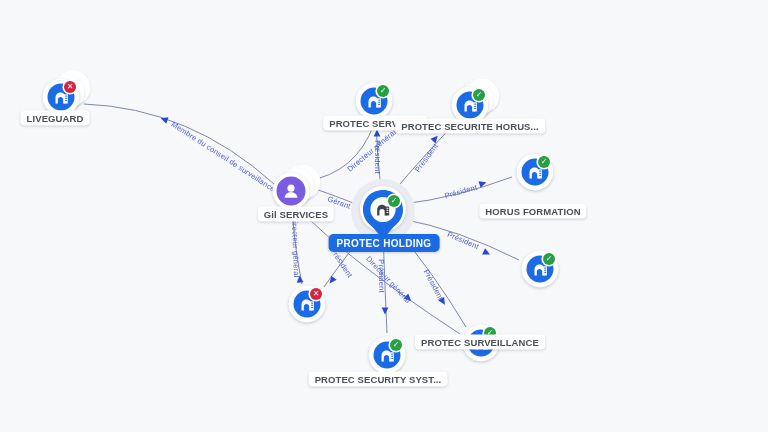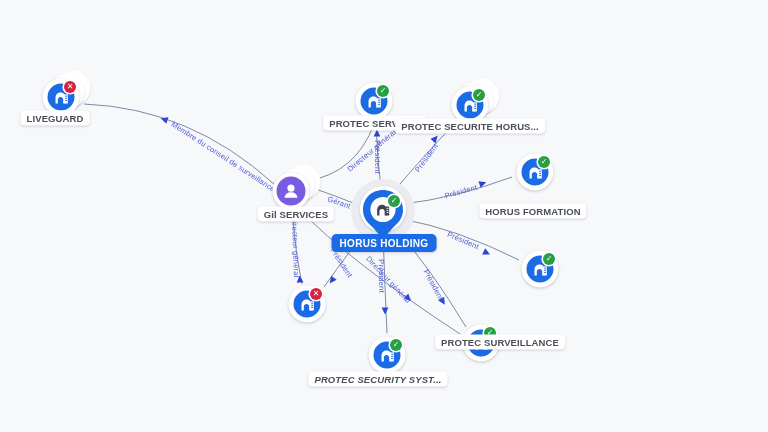--- a/index.html
+++ b/index.html
@@ -166,35 +166,35 @@
         <svg width="16" height="16" viewBox="0 0 24 24">
           <path fill="#ffffff" d="M3 21 V12.5 C3 7.3 6.9 4.5 10.5 4.5 C14.1 4.5 18 7.3 18 12.5 V21 H14.5 V14.8 C14.5 12.5 12.6 11.2 10.5 11.2 C8.4 11.2 6.5 12.5 6.5 14.8 V21 Z"></path>
           <rect fill="#ffffff" x="16.3" y="7.2" width="5.2" height="13.8"></rect>
           <rect fill="#1b6be4" x="17.5" y="9.2" width="2.8" height="1.5"></rect>
           <rect fill="#1b6be4" x="17.5" y="12.4" width="2.8" height="1.5"></rect>
           <rect fill="#1b6be4" x="17.5" y="15.6" width="2.8" height="1.5"></rect>
         </svg>
       </div>
       <div class="badge" style="background: rgb(38, 160, 66); transform: translate(calc(-50% + 9px), calc(-50% - 10px));">✓</div>
     </div>
-    <div class="pill" style="left: 480px; top: 342px; margin-left: 20px;">PROTEC SURVEILLANCE</div>
+    <div class="pill" style="left: 480px; top: 342px;">PROTEC SURVEILLANCE</div>
     <div class="node" style="left: 387px; top: 355px;">
       <div class="circle-white" style="transform: translate(calc(-50% + 0px), calc(-50% + 0px));"></div>
       <div class="circle-inner" style="transform: translate(calc(-50% + 0px), calc(-50% + 0px)); background: rgb(27, 107, 228);">
         <svg width="16" height="16" viewBox="0 0 24 24">
           <path fill="#ffffff" d="M3 21 V12.5 C3 7.3 6.9 4.5 10.5 4.5 C14.1 4.5 18 7.3 18 12.5 V21 H14.5 V14.8 C14.5 12.5 12.6 11.2 10.5 11.2 C8.4 11.2 6.5 12.5 6.5 14.8 V21 Z"></path>
           <rect fill="#ffffff" x="16.3" y="7.2" width="5.2" height="13.8"></rect>
           <rect fill="#1b6be4" x="17.5" y="9.2" width="2.8" height="1.5"></rect>
           <rect fill="#1b6be4" x="17.5" y="12.4" width="2.8" height="1.5"></rect>
           <rect fill="#1b6be4" x="17.5" y="15.6" width="2.8" height="1.5"></rect>
         </svg>
       </div>
       <div class="badge" style="background: rgb(38, 160, 66); transform: translate(calc(-50% + 9px), calc(-50% - 10px));">✓</div>
     </div>
-    <div class="pill" style="left: 378px; top: 379px; font-style: italic;">PROTEC SECURITY SYST...</div>
+    <div class="pill" style="left: 378px; top: 379px;">PROTEC SECURITY SYST...</div>
     <div class="node" style="left: 307px; top: 304px;">
       <div class="circle-white" style="transform: translate(calc(-50% + 0px), calc(-50% + 0px));"></div>
       <div class="circle-inner" style="transform: translate(calc(-50% + 0px), calc(-50% + 0px)); background: rgb(27, 107, 228);">
         <svg width="16" height="16" viewBox="0 0 24 24">
           <path fill="#ffffff" d="M3 21 V12.5 C3 7.3 6.9 4.5 10.5 4.5 C14.1 4.5 18 7.3 18 12.5 V21 H14.5 V14.8 C14.5 12.5 12.6 11.2 10.5 11.2 C8.4 11.2 6.5 12.5 6.5 14.8 V21 Z"></path>
           <rect fill="#ffffff" x="16.3" y="7.2" width="5.2" height="13.8"></rect>
           <rect fill="#1b6be4" x="17.5" y="9.2" width="2.8" height="1.5"></rect>
           <rect fill="#1b6be4" x="17.5" y="12.4" width="2.8" height="1.5"></rect>
           <rect fill="#1b6be4" x="17.5" y="15.6" width="2.8" height="1.5"></rect>
         </svg>
@@ -210,14 +210,14 @@
           <g transform="translate(15.2,13.8) scale(0.65)">
             <path fill="#3e444d" d="M3 21 V12.5 C3 7.3 6.9 4.5 10.5 4.5 C14.1 4.5 18 7.3 18 12.5 V21 H14.5 V14.8 C14.5 12.5 12.6 11.2 10.5 11.2 C8.4 11.2 6.5 12.5 6.5 14.8 V21 Z"></path>
             <rect fill="#3e444d" x="16.3" y="7.2" width="5.2" height="13.8"></rect>
             <rect fill="#fff" x="17.5" y="9.2" width="2.8" height="1.5"></rect>
             <rect fill="#fff" x="17.5" y="12.4" width="2.8" height="1.5"></rect>
             <rect fill="#fff" x="17.5" y="15.6" width="2.8" height="1.5"></rect>
           </g>
         </svg></div>
       <div class="badge" style="background: rgb(38, 160, 66); transform: translate(calc(-50% + 11px), calc(-50% - 8px));">✓</div>
     </div>
-    <div class="pill pill-central" style="left: 384px; top: 243px;">HORUS HOLDING</div>
+    <div class="pill pill-central" style="left: 384px; top: 243px;">PROTEC HOLDING</div>
   </div>
 
 </body></html>

